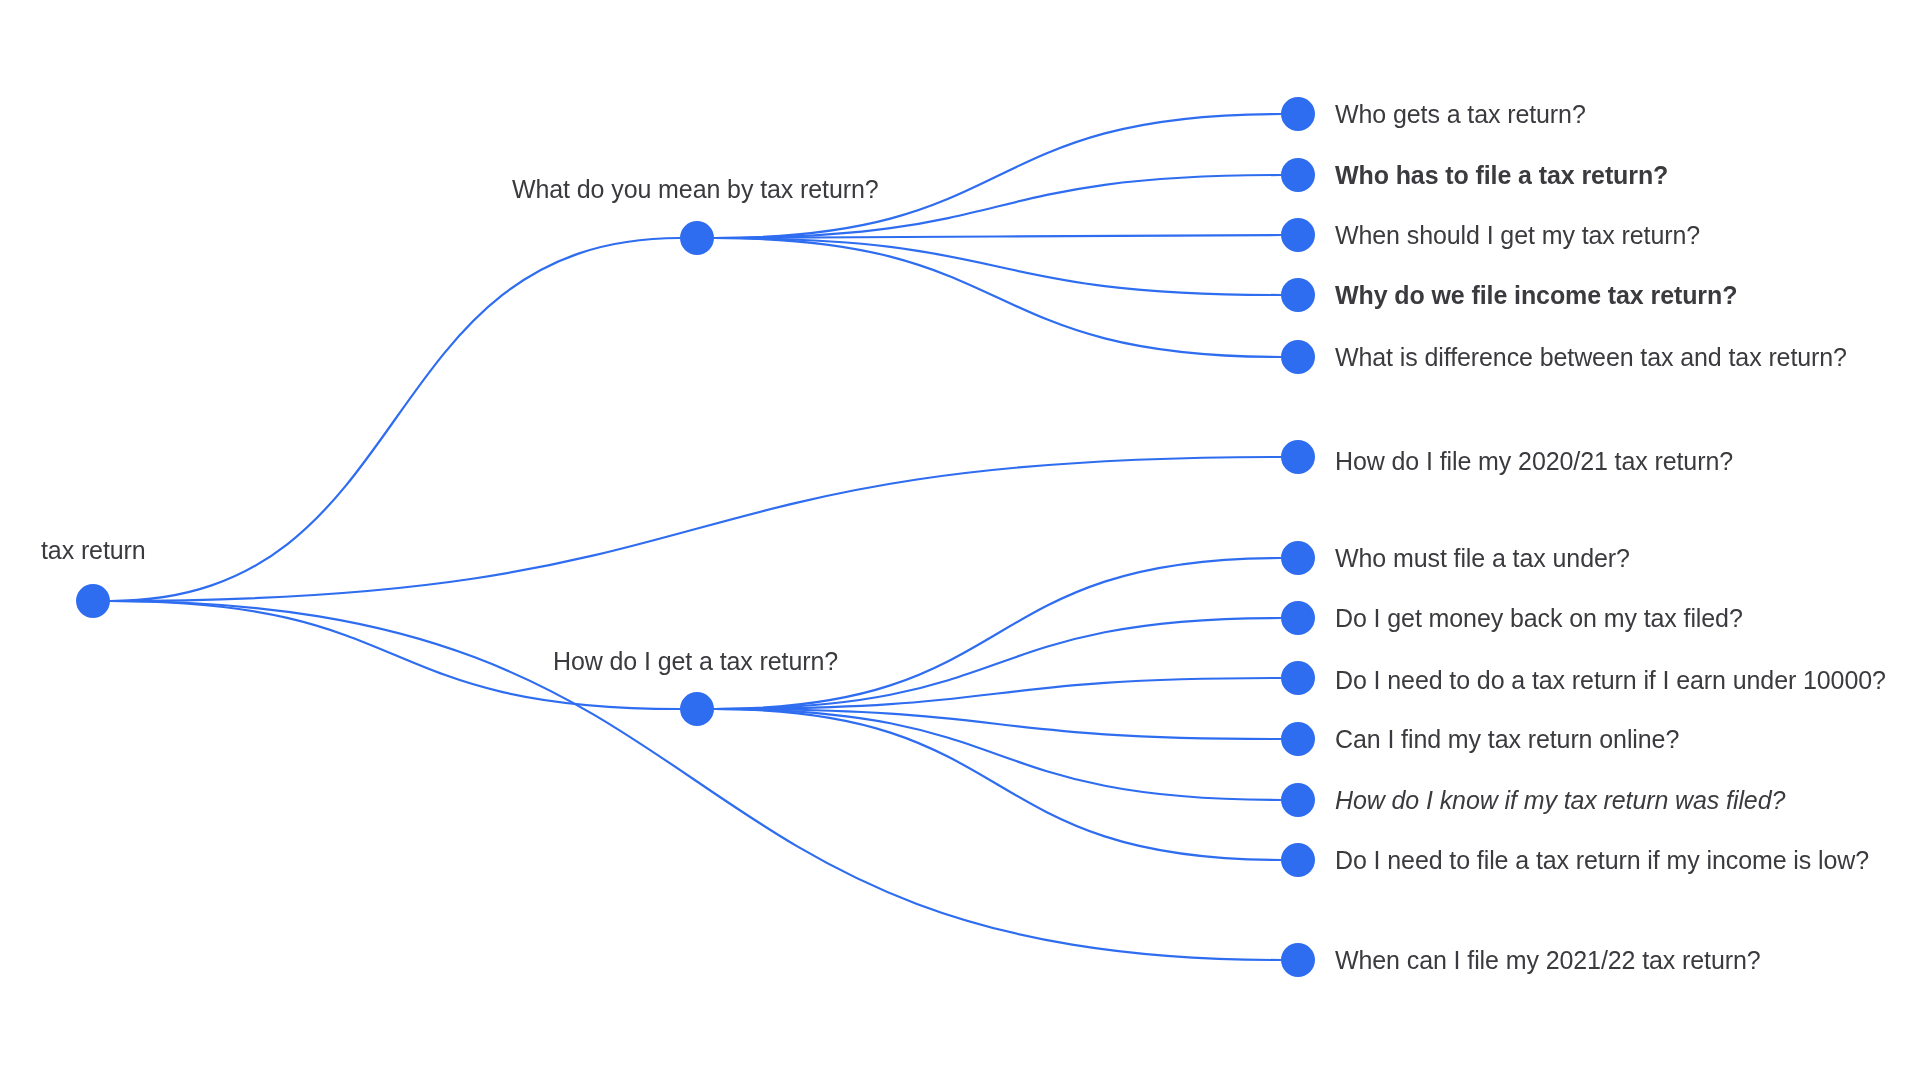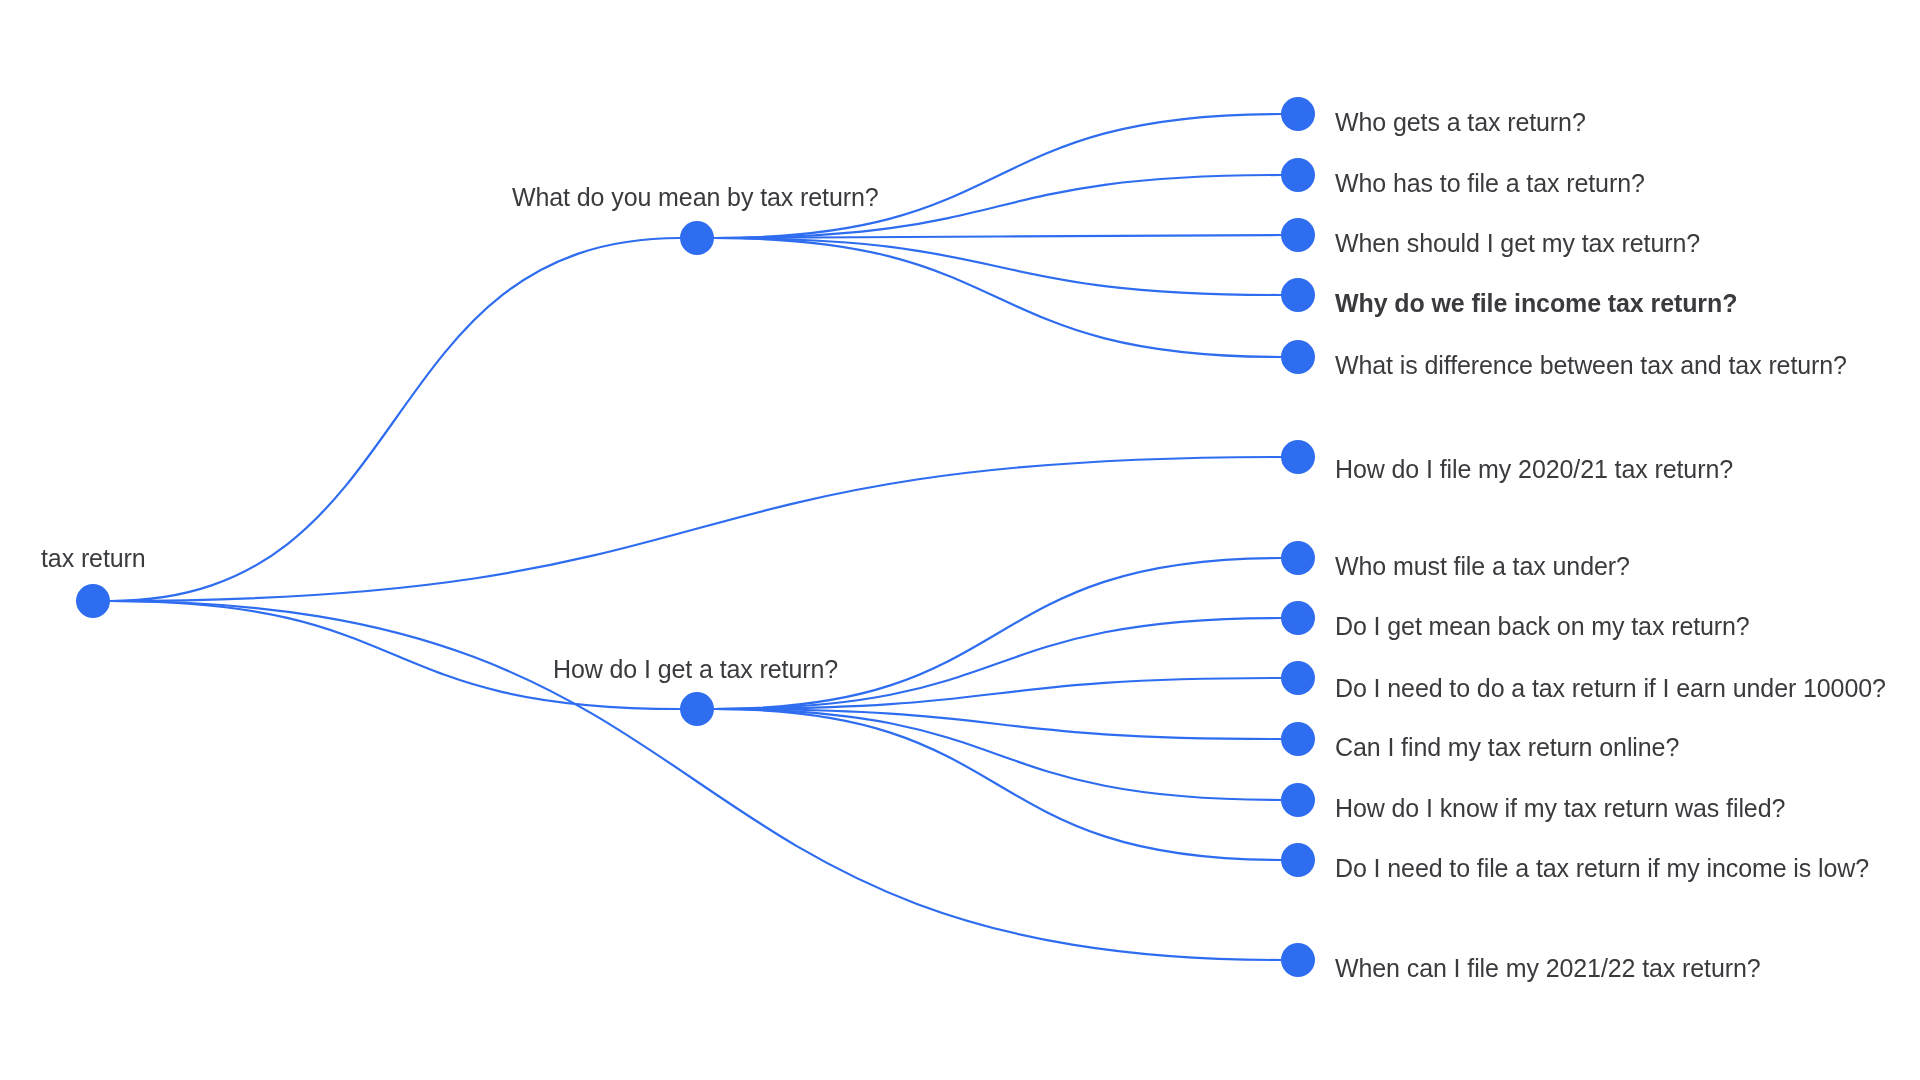--- a/index.html
+++ b/index.html
@@ -37,21 +37,20 @@
   .node-label {
     position: absolute;
     color: #3b3b3f;
     font-size: 25px;
     line-height: 1.2;
     white-space: nowrap;
     letter-spacing: -0.1px;
   }
   .node-label.leafy {
     transform: translate(0, -50%);
-    margin-top: 8px;
   }
   .footer {
     position: absolute;
     left: 38px;
     top: 1033px;
     transform: translate(0, -50%);
     font-size: 26px;
     color: #2b2b2e;
     white-space: nowrap;
   }
@@ -84,41 +83,41 @@
     </svg>
 
   <div id="nodes">
       <div class="node-dot" style="left: 93px; top: 601px; width: 34px; height: 34px; background: rgb(47, 109, 240);"></div>
       <div class="node-label leafy" style="left: 41px; top: 550px;">tax return</div>
       <div class="node-dot" style="left: 697px; top: 238px; width: 34px; height: 34px; background: rgb(47, 109, 240);"></div>
       <div class="node-label leafy" style="left: 512px; top: 189px;">What do you mean by tax return?</div>
       <div class="node-dot" style="left: 1298px; top: 114px; width: 34px; height: 34px; background: rgb(47, 109, 240);"></div>
       <div class="node-label leafy" style="left: 1335px; top: 114px;">Who gets a tax return?</div>
       <div class="node-dot" style="left: 1298px; top: 175px; width: 34px; height: 34px; background: rgb(47, 109, 240);"></div>
-      <div class="node-label leafy" style="left: 1335px; top: 175px;">Who has to file a tax return?</div>
+      <div class="node-label leafy" style="left: 1335px; top: 175px; font-weight: bold;">Who has to file a tax return?</div>
       <div class="node-dot" style="left: 1298px; top: 235px; width: 34px; height: 34px; background: rgb(47, 109, 240);"></div>
       <div class="node-label leafy" style="left: 1335px; top: 235px;">When should I get my tax return?</div>
       <div class="node-dot" style="left: 1298px; top: 295px; width: 34px; height: 34px; background: rgb(47, 109, 240);"></div>
       <div class="node-label leafy" style="left: 1335px; top: 295px; font-weight: bold;">Why do we file income tax return?</div>
       <div class="node-dot" style="left: 1298px; top: 357px; width: 34px; height: 34px; background: rgb(47, 109, 240);"></div>
       <div class="node-label leafy" style="left: 1335px; top: 357px;">What is difference between tax and tax return?</div>
       <div class="node-dot" style="left: 1298px; top: 457px; width: 34px; height: 34px; background: rgb(47, 109, 240);"></div>
       <div class="node-label leafy" style="left: 1335px; top: 461px;">How do I file my 2020/21 tax return?</div>
       <div class="node-dot" style="left: 697px; top: 709px; width: 34px; height: 34px; background: rgb(47, 109, 240);"></div>
       <div class="node-label leafy" style="left: 553px; top: 661px; text-align: right;">How do I get a tax return?</div>
       <div class="node-dot" style="left: 1298px; top: 558px; width: 34px; height: 34px; background: rgb(47, 109, 240);"></div>
       <div class="node-label leafy" style="left: 1335px; top: 558px;">Who must file a tax under?</div>
       <div class="node-dot" style="left: 1298px; top: 618px; width: 34px; height: 34px; background: rgb(47, 109, 240);"></div>
-      <div class="node-label leafy" style="left: 1335px; top: 618px;">Do I get mean back on my tax return?</div>
+      <div class="node-label leafy" style="left: 1335px; top: 618px;">Do I get money back on my tax filed?</div>
       <div class="node-dot" style="left: 1298px; top: 678px; width: 34px; height: 34px; background: rgb(47, 109, 240);"></div>
       <div class="node-label leafy" style="left: 1335px; top: 680px;">Do I need to do a tax return if I earn under 10000?</div>
       <div class="node-dot" style="left: 1298px; top: 739px; width: 34px; height: 34px; background: rgb(47, 109, 240);"></div>
       <div class="node-label leafy" style="left: 1335px; top: 739px;">Can I find my tax return online?</div>
       <div class="node-dot" style="left: 1298px; top: 800px; width: 34px; height: 34px; background: rgb(47, 109, 240);"></div>
-      <div class="node-label leafy" style="left: 1335px; top: 800px;">How do I know if my tax return was filed?</div>
+      <div class="node-label leafy" style="left: 1335px; top: 800px; font-style: italic;">How do I know if my tax return was filed?</div>
       <div class="node-dot" style="left: 1298px; top: 860px; width: 34px; height: 34px; background: rgb(47, 109, 240);"></div>
       <div class="node-label leafy" style="left: 1335px; top: 860px;">Do I need to file a tax return if my income is low?</div>
       <div class="node-dot" style="left: 1298px; top: 960px; width: 34px; height: 34px; background: rgb(47, 109, 240);"></div>
       <div class="node-label leafy" style="left: 1335px; top: 960px;">When can I file my 2021/22 tax return?</div>
     </div>
 
 
 </div>
 
 </body></html>

